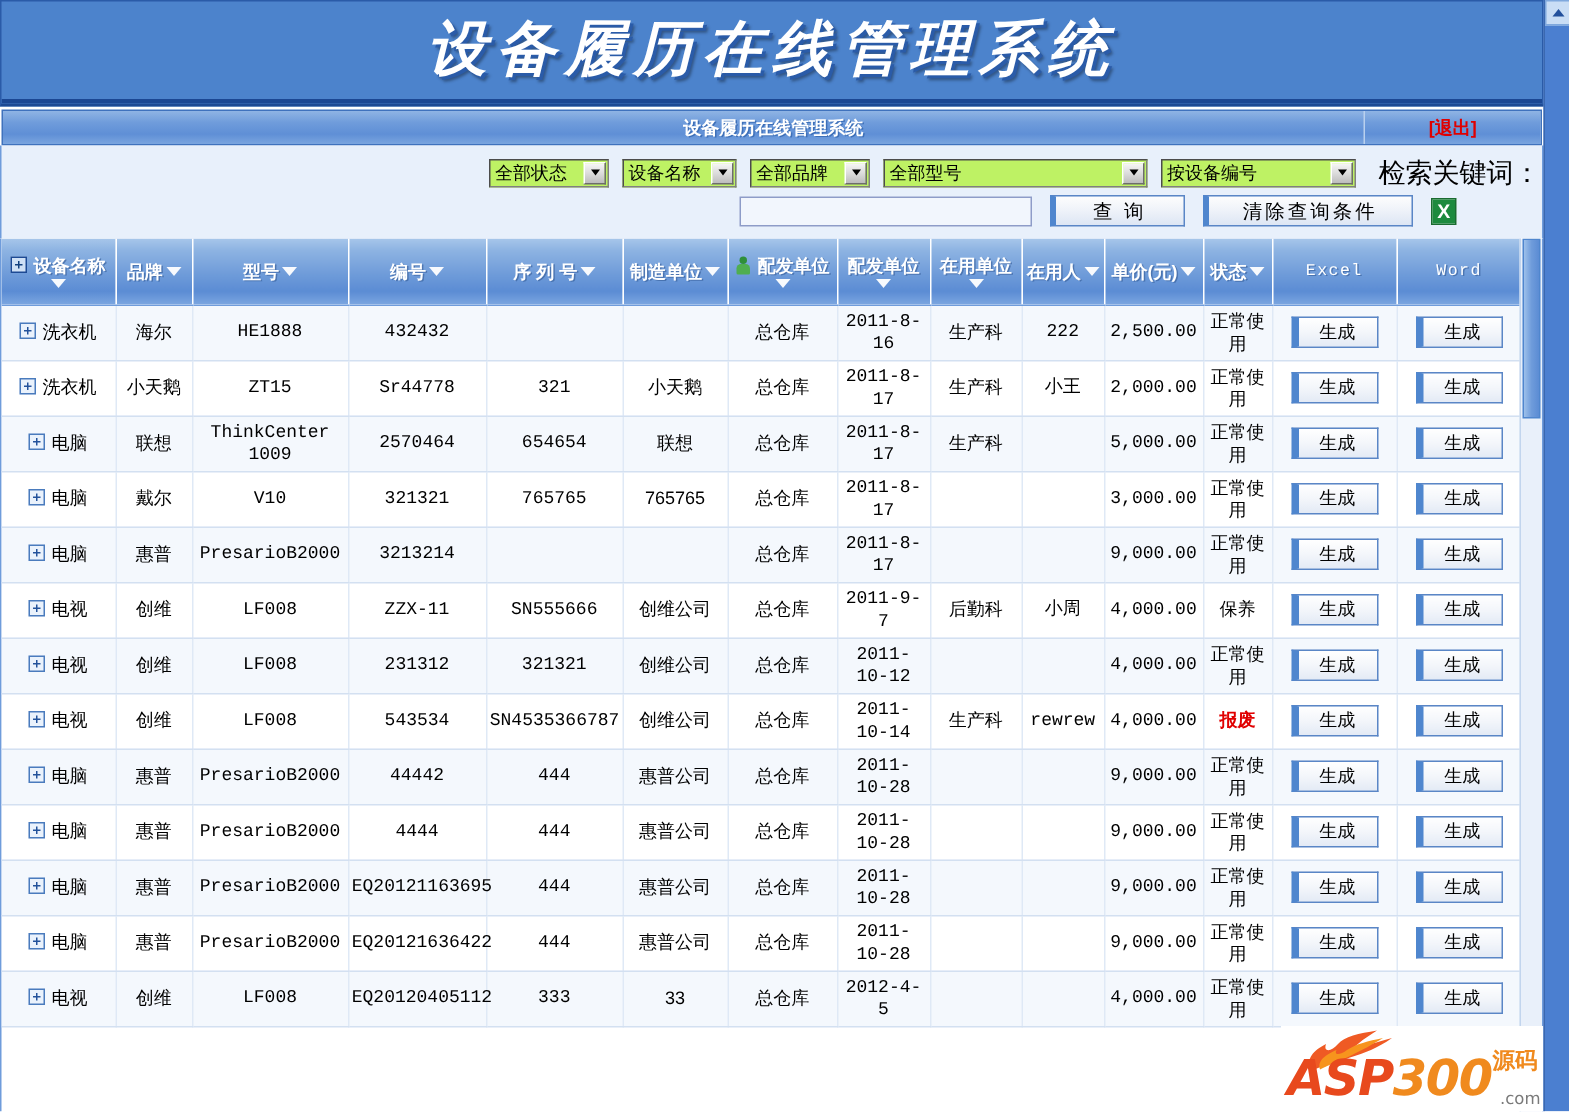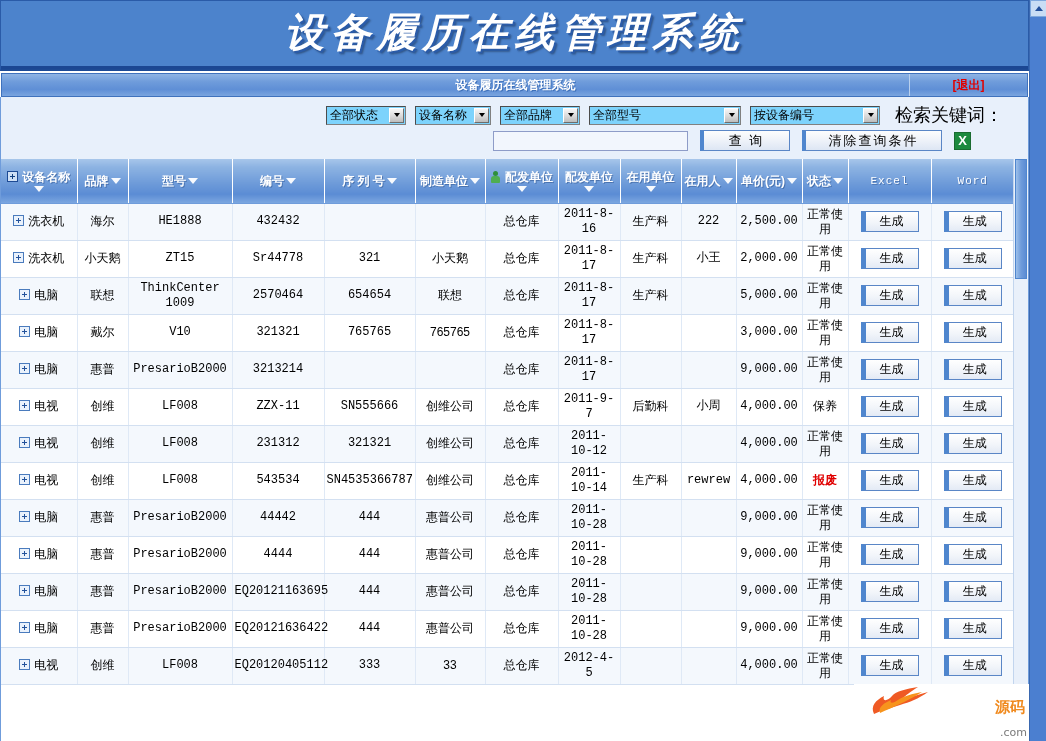--- a/index.html
+++ b/index.html
@@ -149,21 +149,21 @@
     gap: 12px;
     padding-left: 492px;
     box-sizing: border-box;
   }
 
   .sel {
     height: 19px;
     border: 1px solid #808080;
     border-top-color: #4c4c4c;
     border-left-color: #4c4c4c;
-    background: #7dd3fc;
+    background: #bef264;
     display: inline-flex;
     align-items: center;
     font-size: 12px;
     color: #000000;
     box-sizing: border-box;
     cursor: pointer;
     padding: 0;
   }
   .sel .sel-text {
     padding: 0 3px;
@@ -188,21 +188,21 @@
   }
   .sel .sel-arrow .tri {
     width: 0; height: 0;
     border-left: 3px solid transparent;
     border-right: 3px solid transparent;
     border-top: 4px solid #000000;
   }
   .sel-w-status { width: 80px; }
   .sel-w-name   { width: 76px; }
   .sel-w-brand  { width: 80px; }
-  .sel-w-model  { width: 152px; }
+  .sel-w-model  { width: 176px; }
   .sel-w-by     { width: 130px; }
 
   .kw-label {
     font-size: 18px;
     color: #000000;
     white-space: nowrap;
     margin-left: 6px;
   }
 
   .kw-input {
@@ -871,20 +871,23 @@
   </div>
 
   <div class="watermark">
     <svg class="wm-flame" viewBox="0 0 70 30">
       <path d="M8 28 C4 20 10 14 18 10 C16 16 22 15 26 10 C30 5 40 3 52 1
                C44 6 40 9 36 13 C44 11 52 9 62 6 C52 13 44 16 34 19
                C26 22 16 24 8 28 Z" fill="#ef5a24"></path>
       <path d="M14 27 C12 21 18 17 25 14 C23 18 28 17 32 14
                C38 10 46 8 56 6 C48 11 42 14 36 17 C28 21 20 24 14 27 Z" fill="#f7941d"></path>
     </svg>
+    <div class="wm-text">
+      <span class="wm-asp">ASP</span><span class="wm-300">300</span>
+    </div>
     <div class="wm-cn">源码</div>
     <div class="wm-com">.com</div>
   </div>
 
   <div class="browser-scrollbar">
     <div class="sb-arrow-up">
         <span class="tri"></span>
       </div>
   </div>
 </div>

